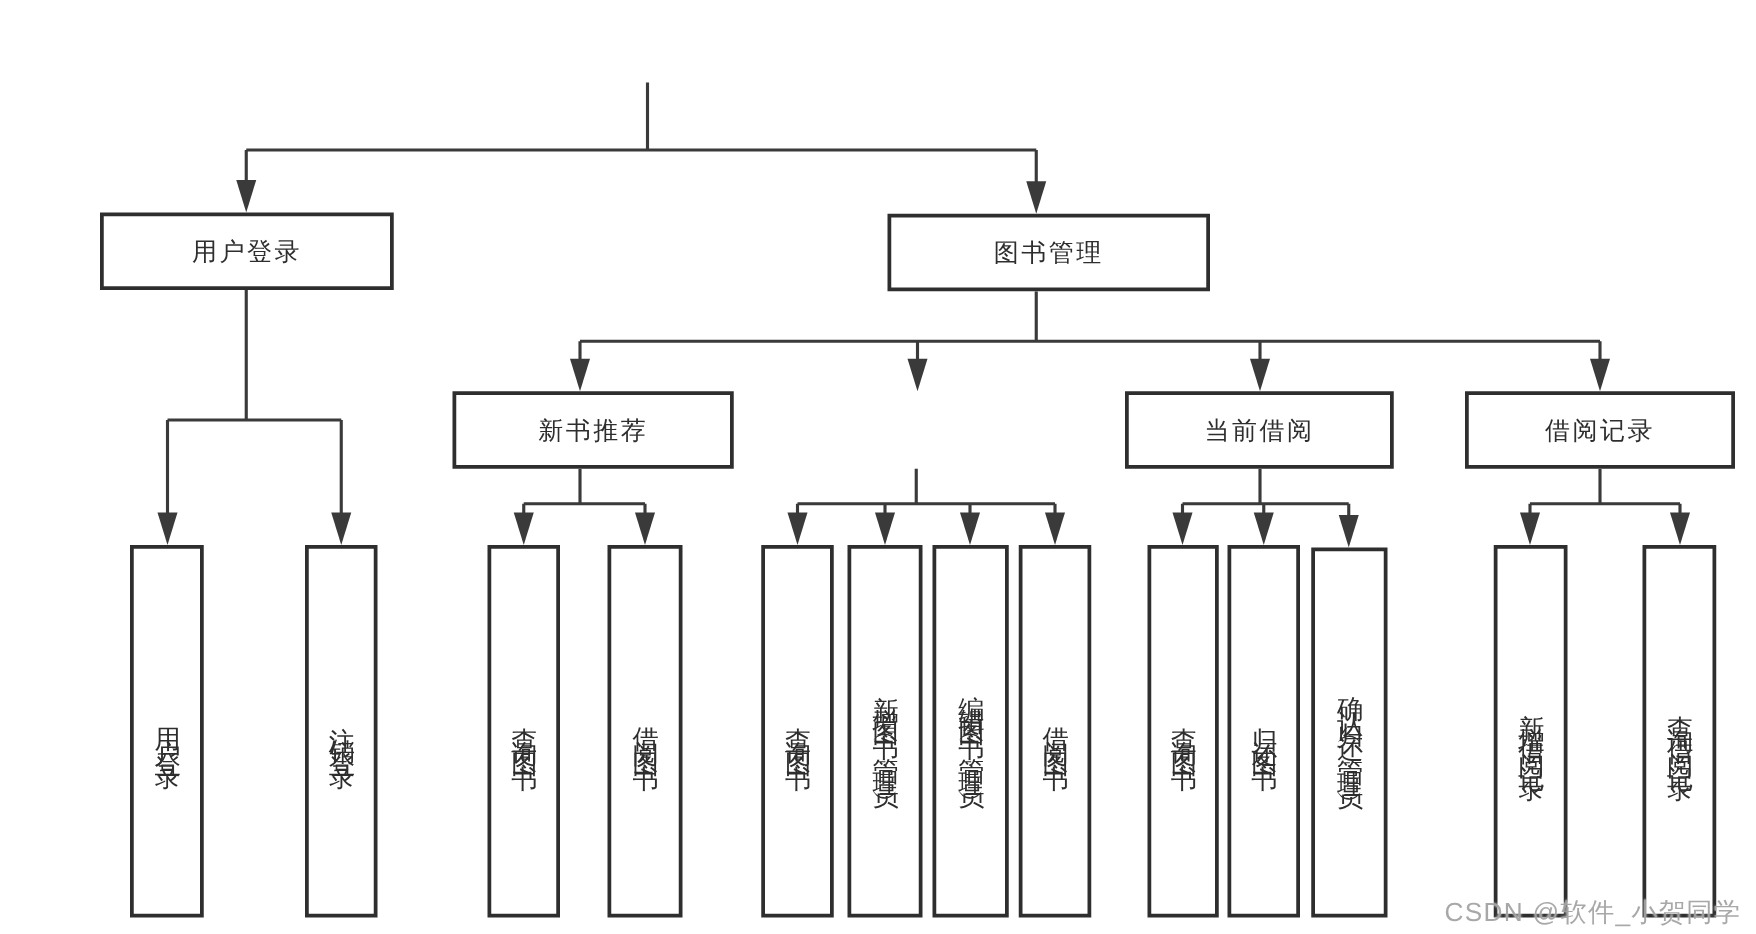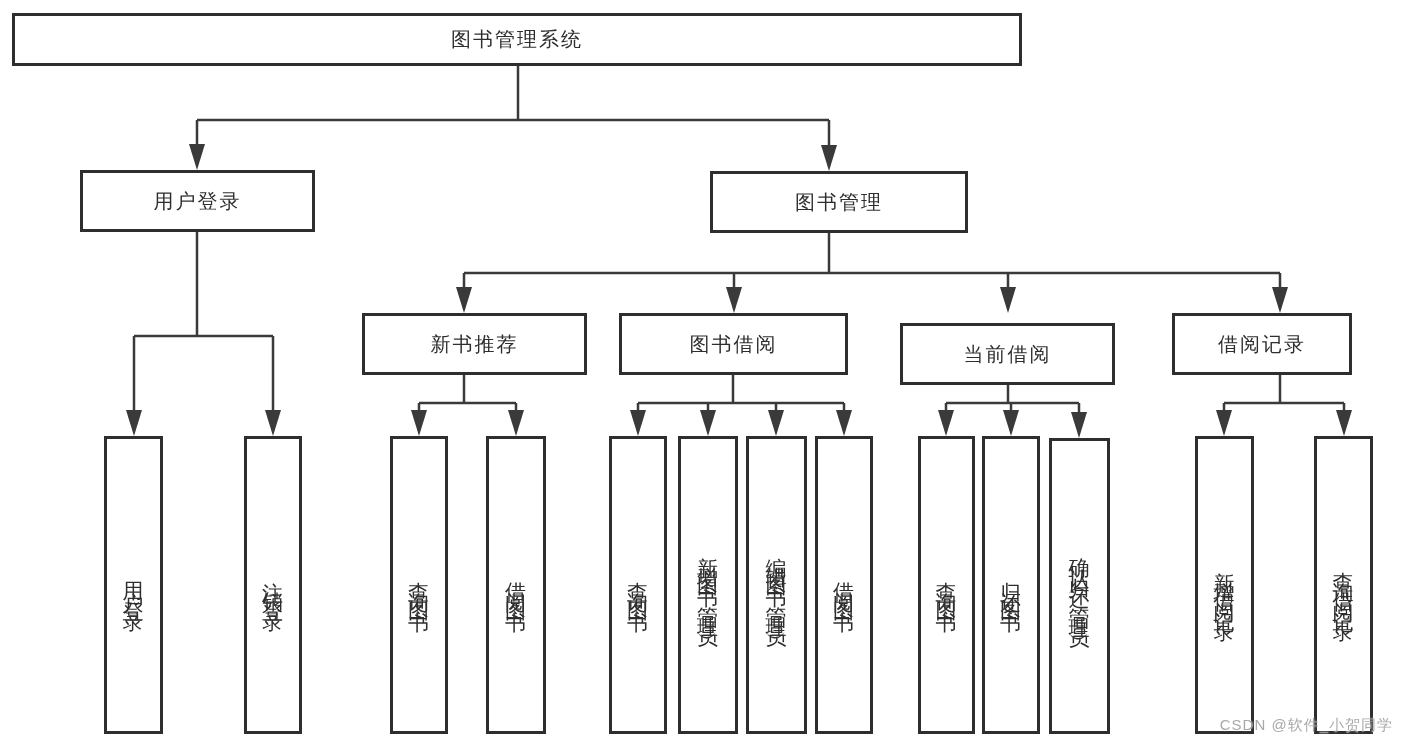--- a/index.html
+++ b/index.html
@@ -23,21 +23,21 @@
   }
   .hbox { font-size:20px; letter-spacing:2px; font-weight:500; }
   .vbox { z-index:2; }
   .vbox span {
     writing-mode:vertical-rl;
     font-size:21px; letter-spacing:10px; font-weight:500;
     line-height:1;
   }
   .watermark {
     position:absolute; top:716px; right:12px; z-index:5;
-    font-size:15px; color:rgba(158,158,158,0.9);
+    font-size:21px; color:rgba(158,158,158,0.9);
     letter-spacing:1px; white-space:nowrap;
     text-shadow:0 0 2px rgba(255,255,255,0.9);
     text-align:right;
   }
 </style>
 </head>
 <body>
 
 <div class="canvas">
 
@@ -70,41 +70,35 @@
     <path d="M1008,375 V403 M946,403 H1079 M946,403 V414 M1011,403 V414 M1079,403 V414"></path>
     <polygon points="946,436 938,410 954,410"></polygon>
     <polygon points="1011,436 1003,410 1019,410"></polygon>
     <polygon points="1079,438 1071,412 1087,412"></polygon>
 
     <path d="M1280,375 V403 M1224,403 H1344 M1224,403 V414 M1344,403 V414"></path>
     <polygon points="1224,436 1216,410 1232,410"></polygon>
     <polygon points="1344,436 1336,410 1352,410"></polygon>
   </svg>
 
-  <div class="box hbox" style="left:12px; top:13px; width:1010px; height:53px;">
-    <span>图书管理系统</span>
-  </div>
 
   <div class="box hbox" style="left:80px; top:170px; width:235px; height:62px;">
     <span>用户登录</span>
   </div>
   <div class="box hbox" style="left:710px; top:171px; width:258px; height:62px;">
     <span>图书管理</span>
   </div>
 
   <div class="box hbox" style="left:362px; top:313px; width:225px; height:62px;">
     <span>新书推荐</span>
   </div>
-  <div class="box hbox" style="left:619px; top:313px; width:229px; height:62px;">
-    <span>图书借阅</span>
-  </div>
-  <div class="box hbox" style="left:900px; top:313px; width:215px; height:62px;margin-top:10px;">
+  <div class="box hbox" style="left:900px; top:313px; width:215px; height:62px;">
     <span>当前借阅</span>
   </div>
-  <div class="box hbox" style="left:1172px; top:313px; width:180px; height:62px;">
+  <div class="box hbox" style="left:1172px; top:313px; width:216px; height:62px;">
     <span>借阅记录</span>
   </div>
 
   <div class="box vbox" style="left:104px; top:436px; width:59px; height:298px;">
     <span>用户登录</span>
   </div>
   <div class="box vbox" style="left:244px; top:436px; width:58px; height:298px;">
     <span>注销登录</span>
   </div>
 

